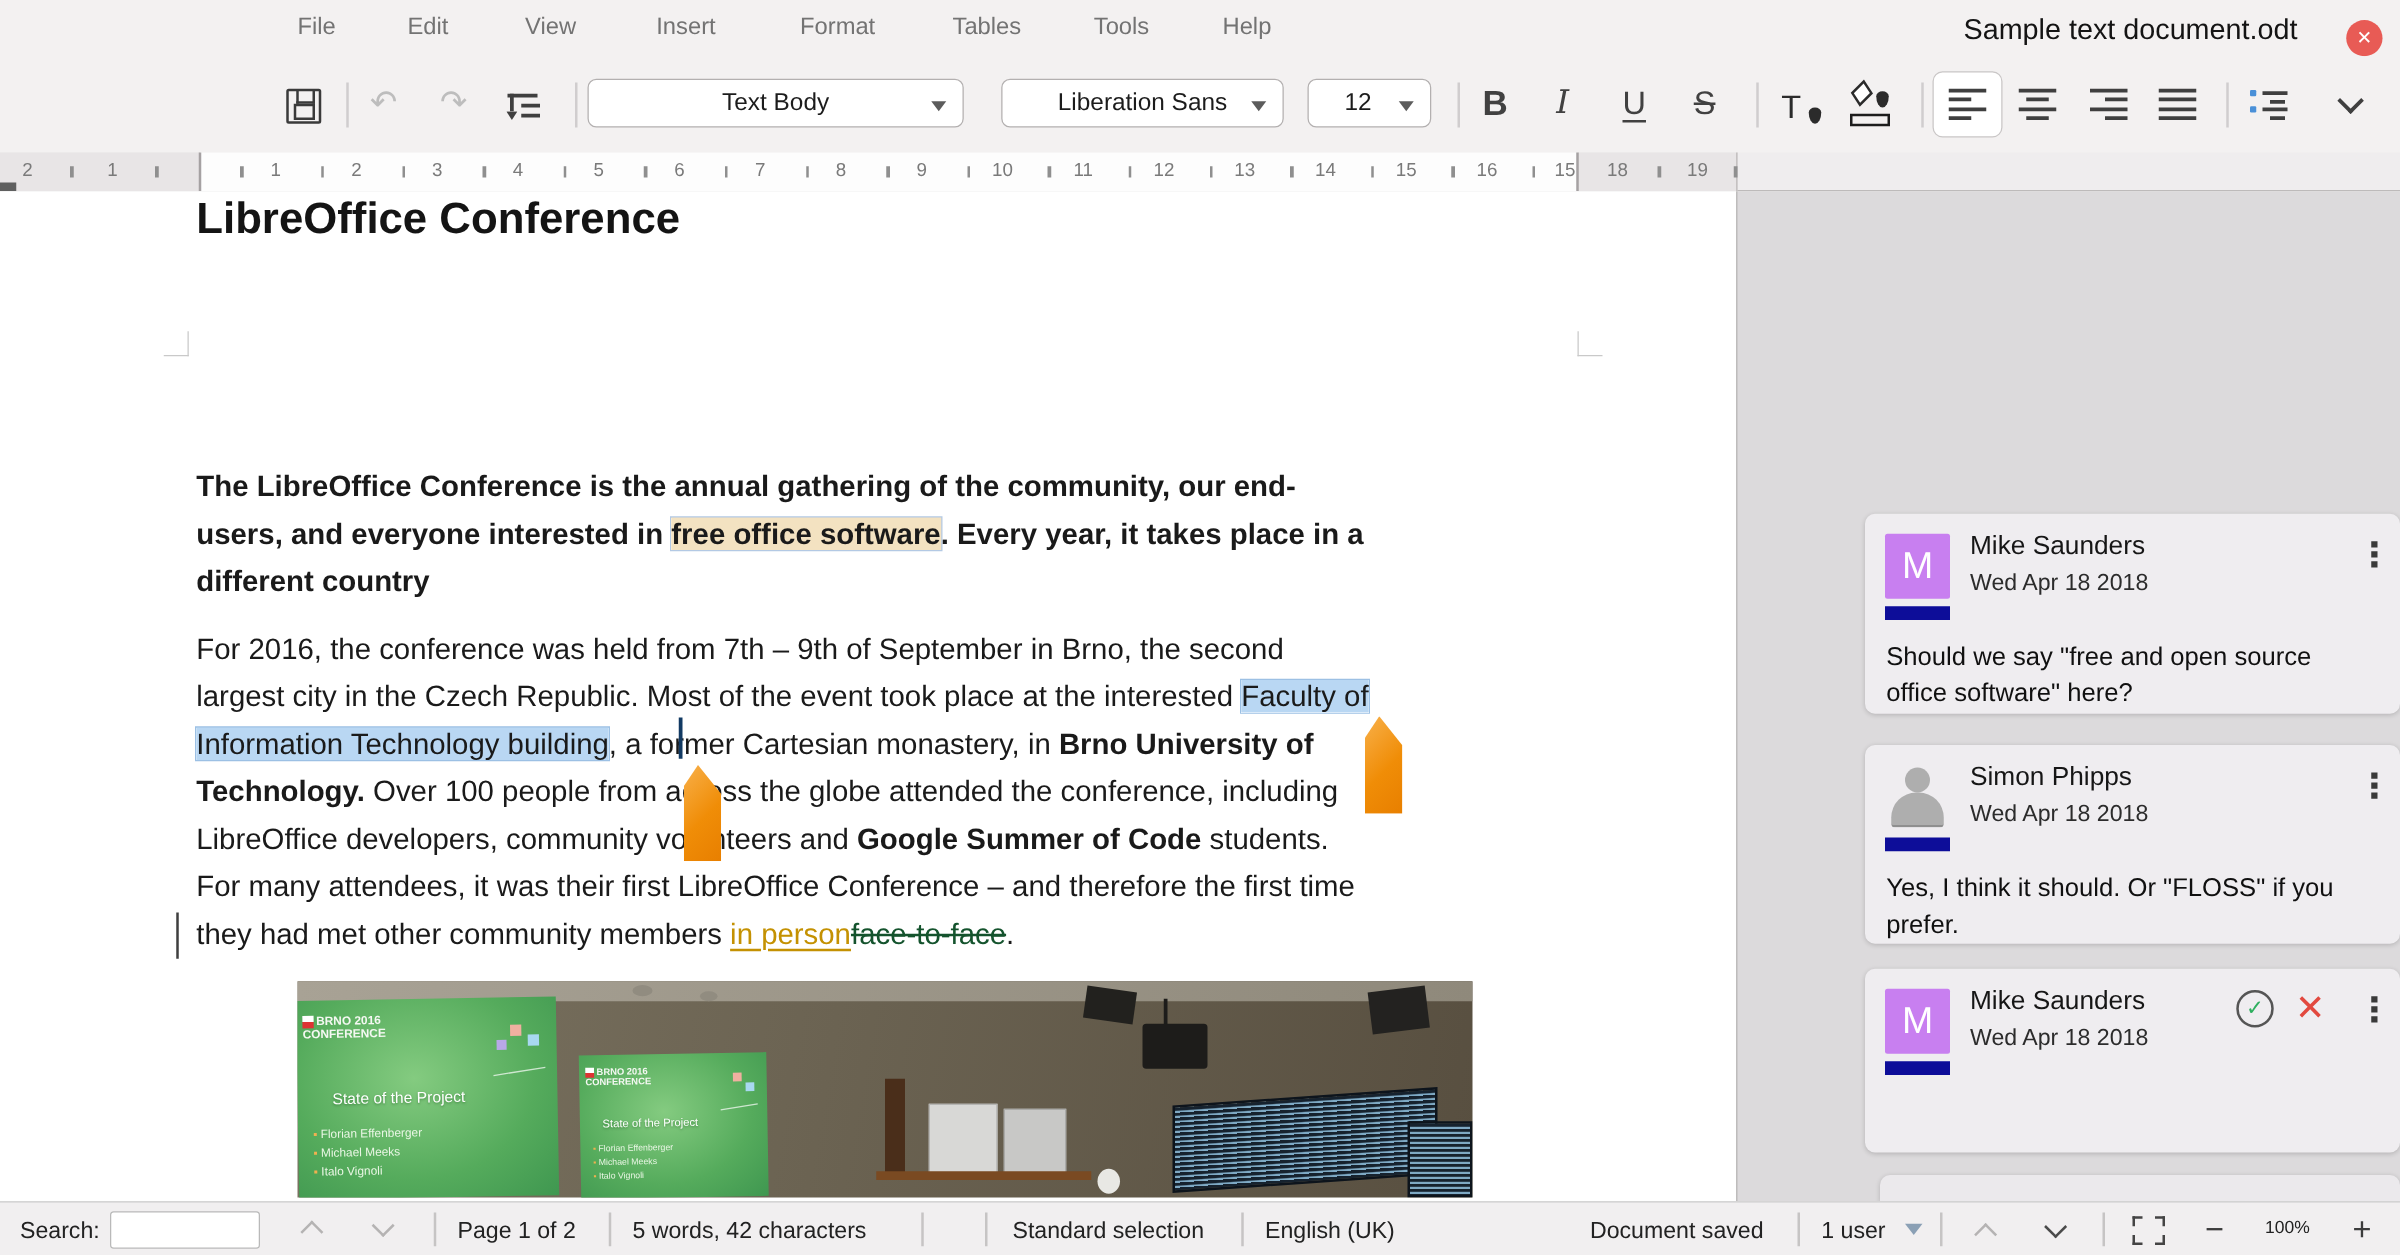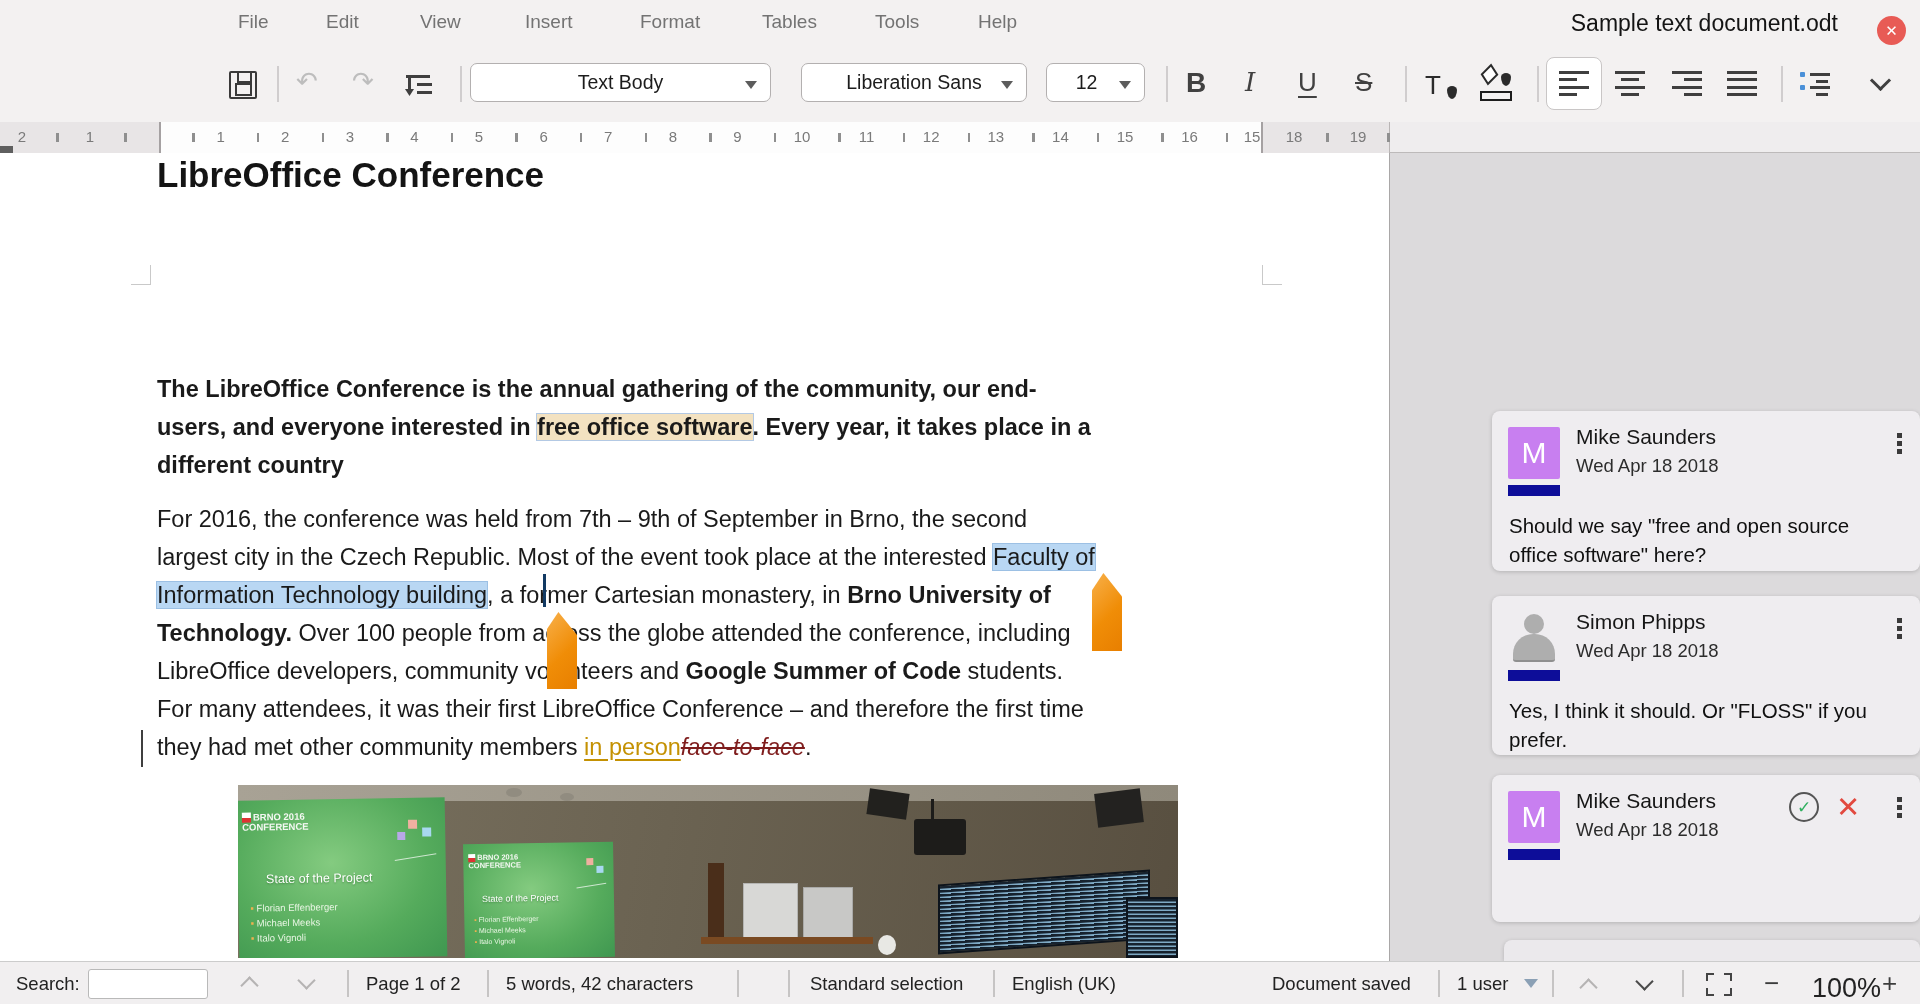--- a/index.html
+++ b/index.html
@@ -62,21 +62,21 @@
   .cornermark { position:absolute; width:20px; height:20px; border-bottom:1px solid #c9c9c9; }
   #doc-h1 { position:absolute; left:157px; top:302px; margin-top:-153px; font-size:35px; font-weight:bold; color:#141414; }
   .textblock { position:absolute; left:157px; }
   .tline { height:38px; line-height:38px; white-space:nowrap; font-size:23.5px; color:#1a1a1a; }
   .introblock .tline { font-weight:bold; }
   .tline span { white-space:pre;margin-top:42px; }
   .sg-b { font-weight:bold; }
   .sg-sel { background:#b9d7f3; box-shadow:0 0 0 1px #9cc0e4; }
   .sg-hl { background:#f3e2c1; box-shadow:0 0 0 1px #b3c9e4; }
   .sg-ins { color:#c49102; text-decoration:underline; text-decoration-thickness:2px; text-underline-offset:4px; }
-  .sg-del { color:#7f1d1d; text-decoration:line-through; text-decoration-thickness:2px;font-style:italic; }
+  .sg-del { color:#14532d; text-decoration:line-through; text-decoration-thickness:2px; }
   #caret { position:absolute; left:543px; top:421px; width:3px; height:33px; background:#123a63; }
   #change-bar { position:absolute; left:141px; top:577px; width:2px; height:37px; background:#3f3f3f; }
   .cursor-flag { position:absolute; width:30px; background:linear-gradient(135deg,#f8b04a 0%,#f08d07 55%,#e87f00 100%);
     clip-path:polygon(38% 0, 100% 30%, 100% 100%, 0 100%, 0 22%); }
 
   
   #photo { position:absolute; left:238px; top:632px; width:940px; height:173px; overflow:hidden;
     background:linear-gradient(100deg,#7a7260 0%,#6b6352 45%,#584f40 100%); }
   .ph { position:absolute; }
   .screen { background:radial-gradient(ellipse at 45% 40%, #84cb80 0%, #55ab5c 60%, #3f9750 100%); color:#fff; }
@@ -429,15 +429,15 @@
   <div class="schev" style="left:1582px;top:19px;transform:rotate(-135deg)"></div>
   <div class="schev dark" style="left:1638px;top:13px;transform:rotate(45deg)"></div>
   <div class="ssep" style="left:1682px"></div>
   <div class="fit-ic">
     <i style="left:0;top:0;border-left-width:2.5px;border-top-width:2.5px"></i>
     <i style="right:0;top:0;border-right-width:2.5px;border-top-width:2.5px"></i>
     <i style="left:0;bottom:0;border-left-width:2.5px;border-bottom-width:2.5px"></i>
     <i style="right:0;bottom:0;border-right-width:2.5px;border-bottom-width:2.5px"></i>
   </div>
   <span class="stext" style="left:1764px;top:6px;font-size:26px;color:#3c3c3c">−</span>
-  <span class="stext" style="left:1812px;font-size:27px">100%</span>
+  <span class="stext" style="left:1812px;font-size:14px">100%</span>
   <span class="stext" style="left:1882px;top:6px;font-size:26px;color:#3c3c3c">+</span>
 </div>
 
 </body></html>

